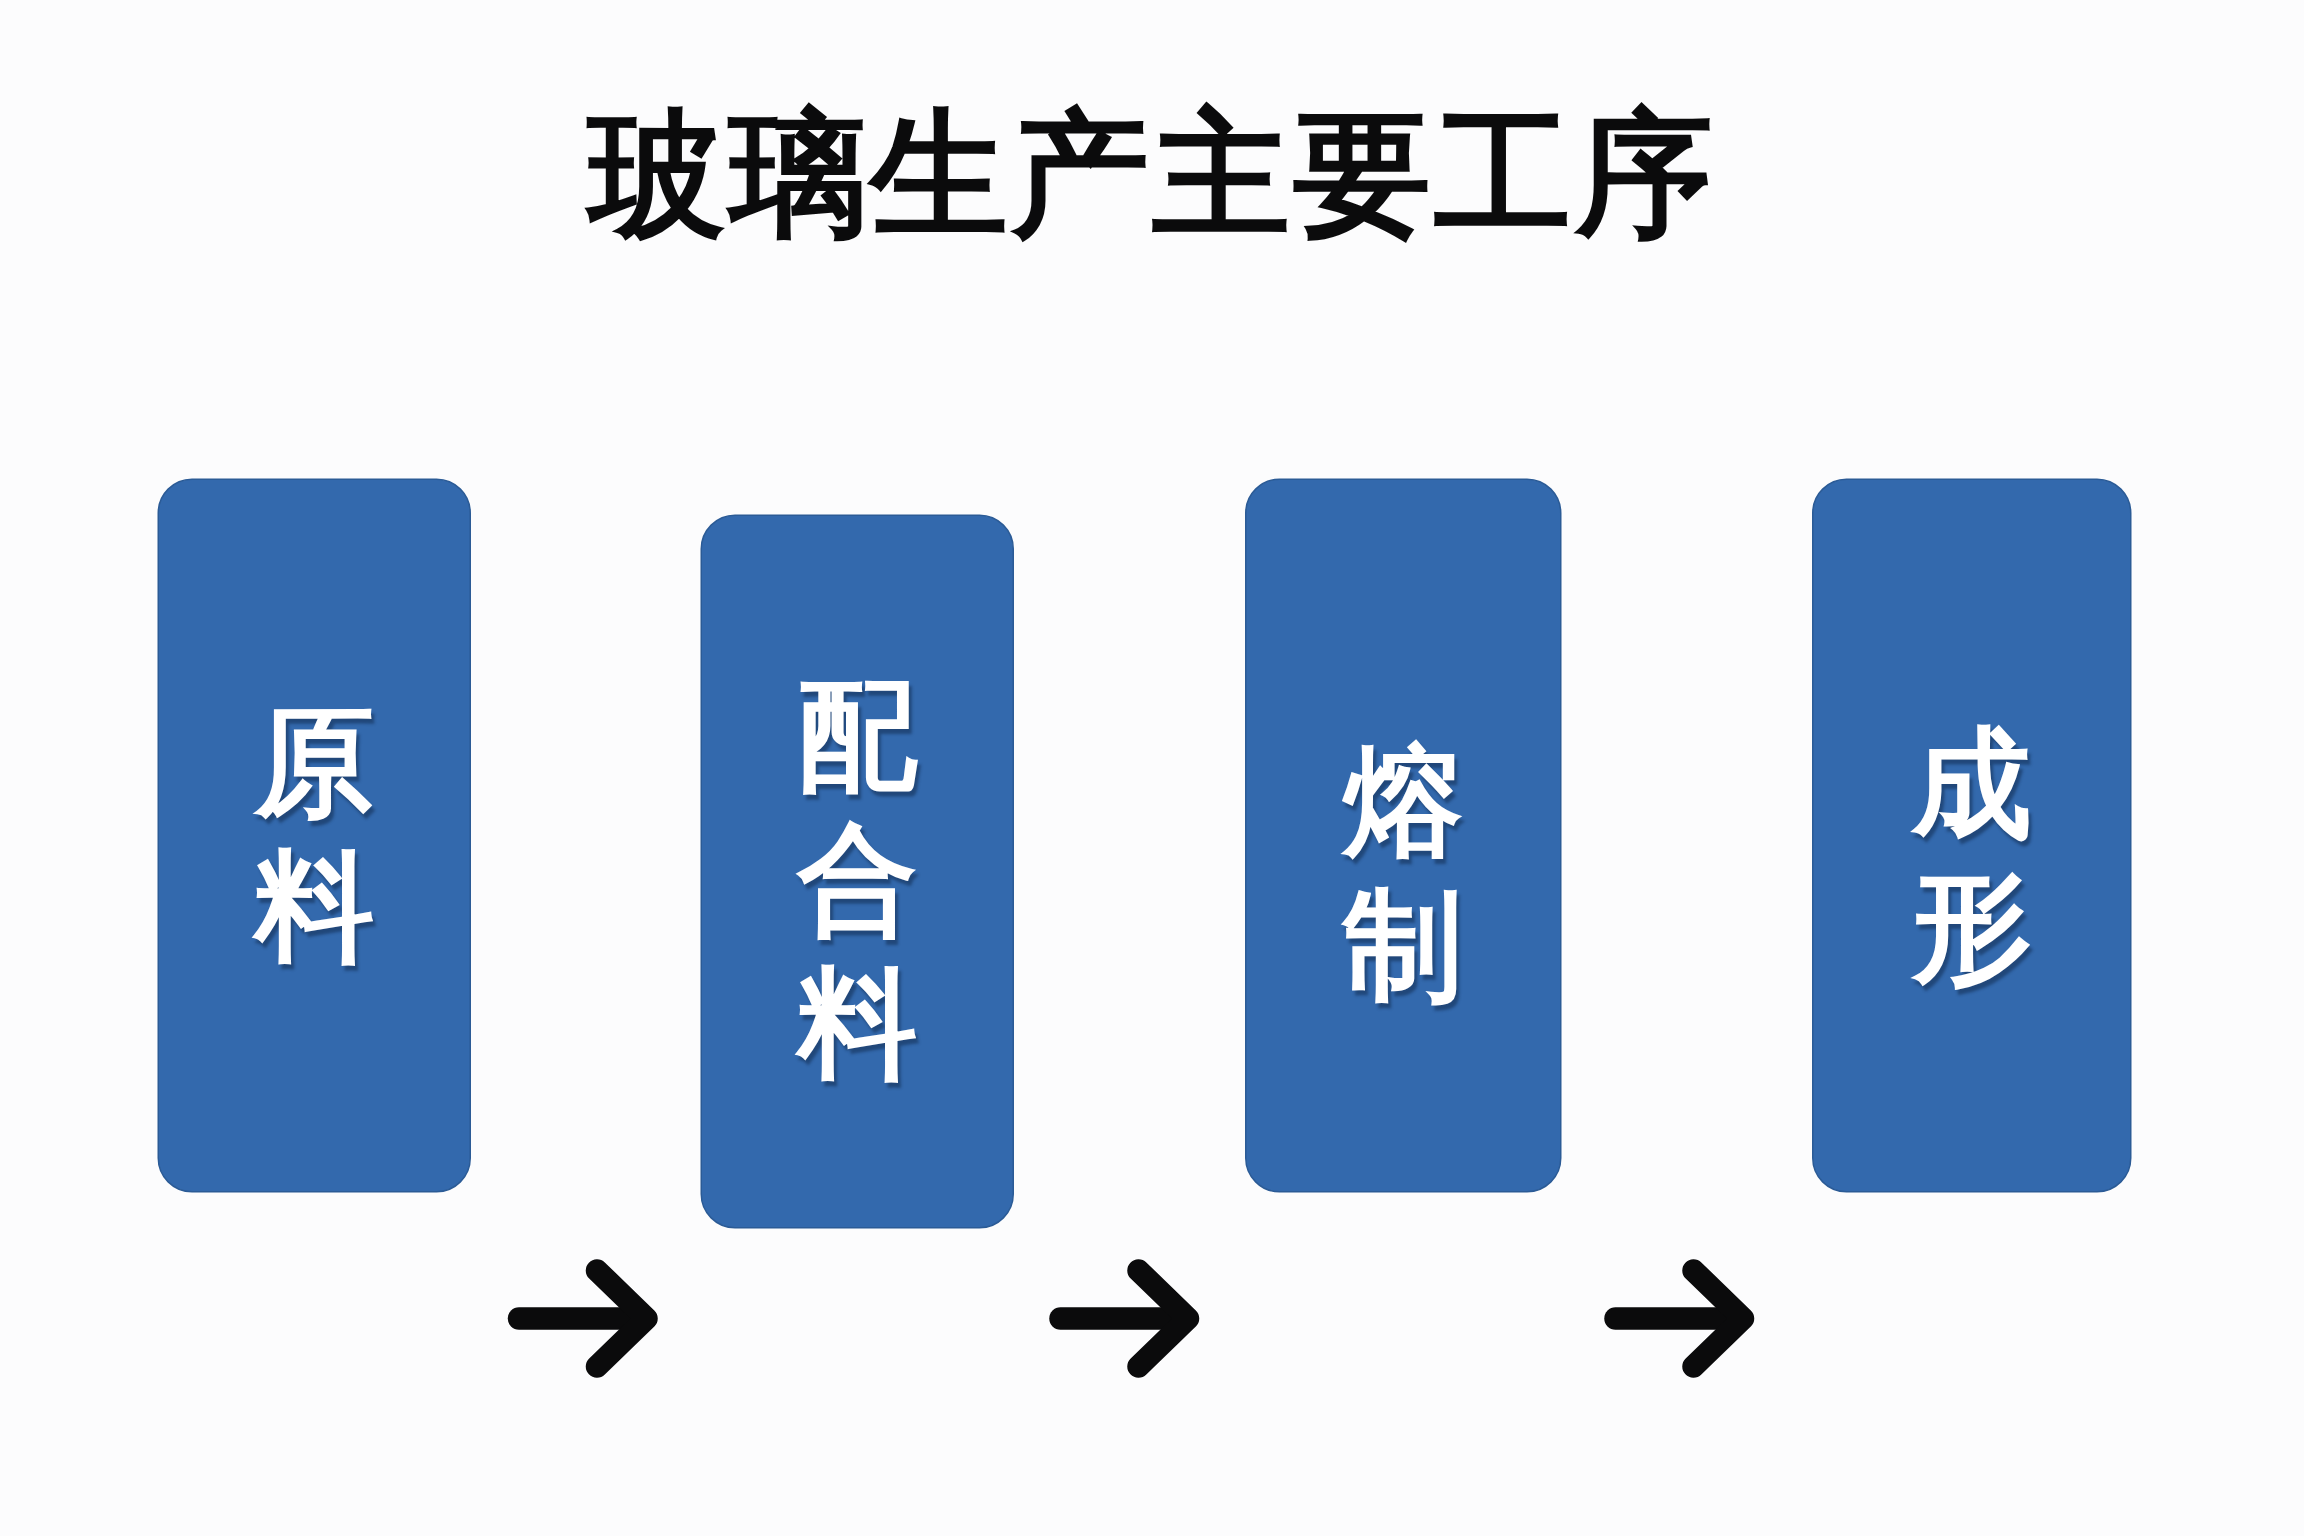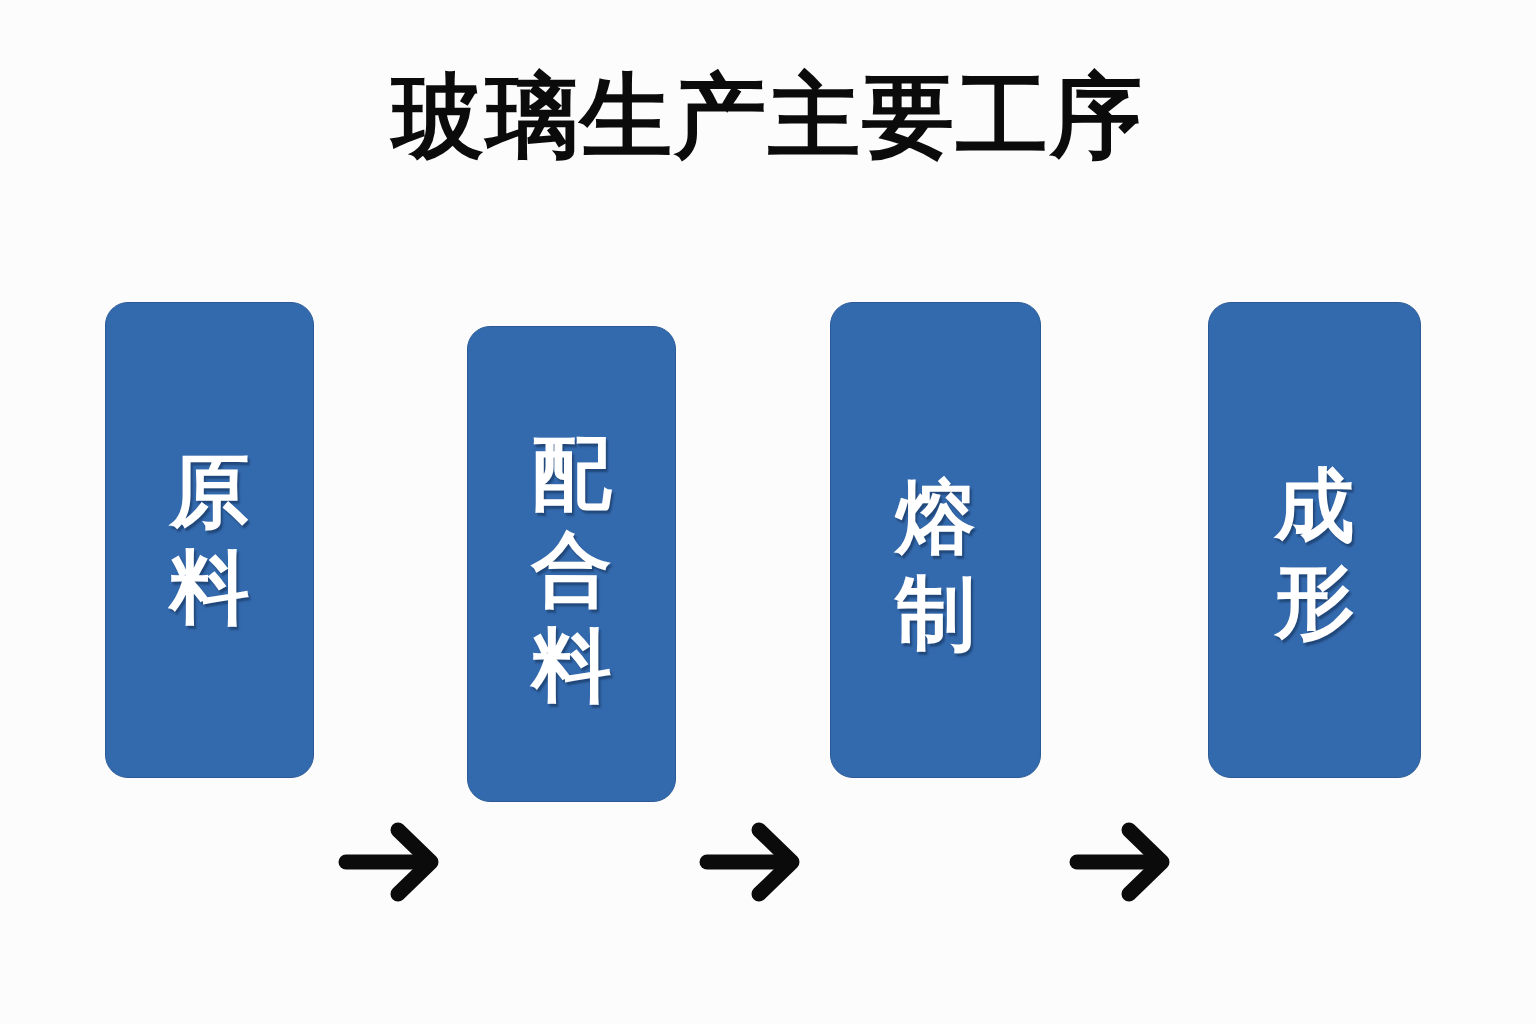--- a/index.html
+++ b/index.html
@@ -35,21 +35,21 @@
     color: #0b0b0c;
     letter-spacing: 2px;
     white-space: nowrap;
     font-family: "DejaVu Sans", "Liberation Sans", sans-serif;
   }
 
   
   .flow {
     position: absolute;
     left: 0;
-    top: 302px;
+    top: 319px;
     width: 1420px;
     height: 480px;
   }
 
   .node {
     position: absolute;
     top: 0;
     height: 476px;
     background: #3369ad;
     border: 1px solid #2a5party;

